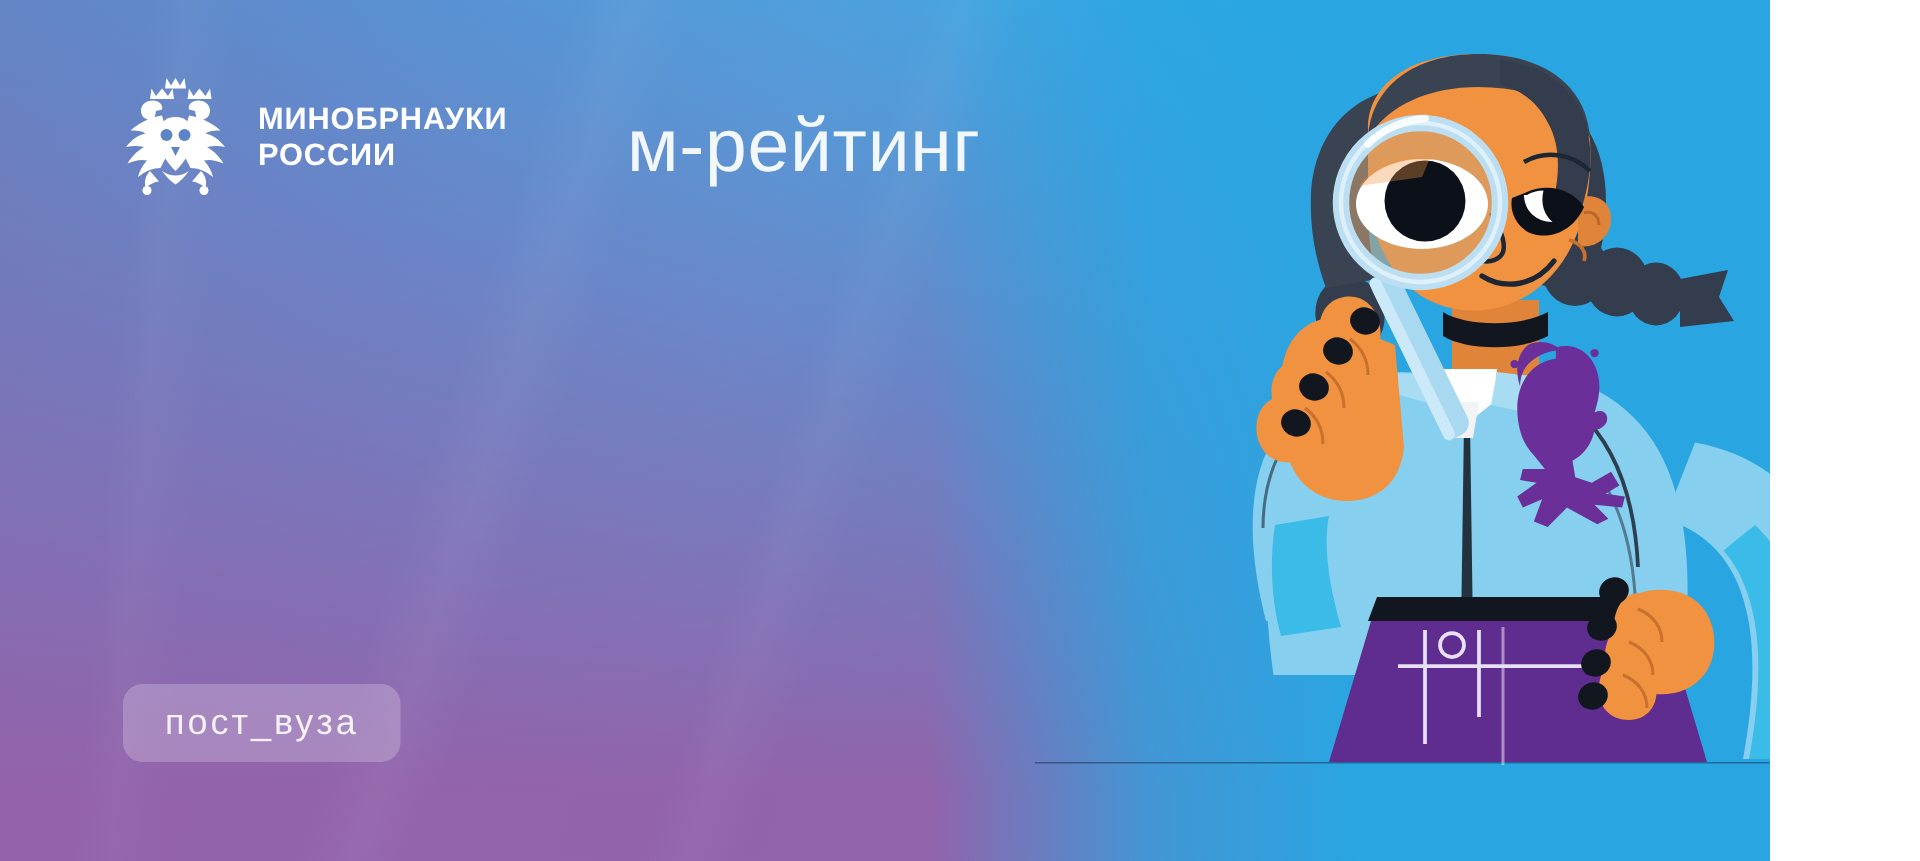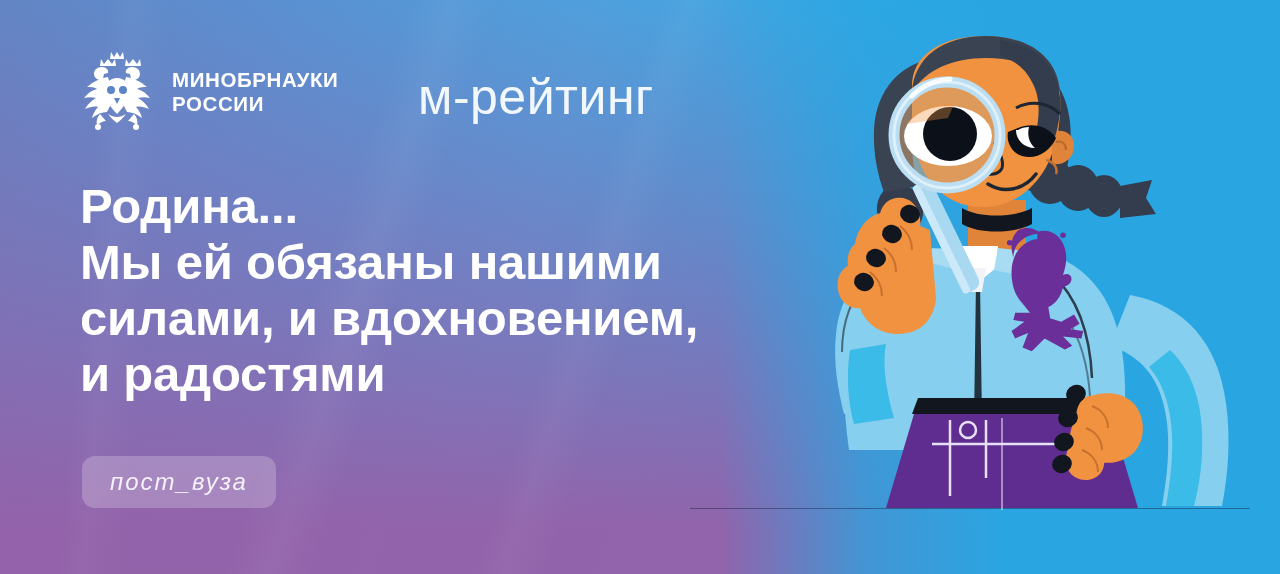--- a/index.html
+++ b/index.html
@@ -2,21 +2,21 @@
 <html><head>
 <meta charset="utf-8">
 <style>
   html, body {
     margin: 0;
     padding: 0;
     background: #ffffff;
   }
   .banner {
     position: relative;
-    width: 1280px;
+    width: 1180px;
     height: 574px;
     overflow: hidden;
     font-family: "Liberation Sans", sans-serif;
     
     background:
       linear-gradient(to bottom, rgba(99,133,196,0.0) 0%, rgba(150,96,168,0.95) 92%),
       linear-gradient(105deg, #6385c4 0%, #5b8fd0 18%, #4fa0dd 42%, #35a9e4 62%, #2ba7e2 78%, #29a6e2 100%);
   }
   
   .bg-right {
@@ -83,21 +83,20 @@
     top: 456px;
     height: 52px;
     padding: 0 28px;
     display: flex;
     align-items: center;
     border-radius: 13px;
     background: rgba(255,255,255,0.22);
     color: #f4f1f8;
     font-size: 24px;
     letter-spacing: 2px;
-    font-style: italic;
   }
   
   .ground-line {
     position: absolute;
     left: 690px;
     top: 508px;
     width: 560px;
     height: 1px;
     background: rgba(20,30,60,0.45);
   }
@@ -148,24 +147,20 @@
           <path d="M36 48 l6 0 l-3 6 z"></path>
         </g>
       </svg>
     </span>
     <div class="ministry-text">МИНОБРНАУКИ
 РОССИИ</div>
   </div>
 
   <div class="brand-mark">м-рейтинг</div>
 
-  <div class="headline">Родина...
-Мы ей обязаны нашими
-силами, и вдохновением,
-и радостями</div>
 
   <div class="tag-pill">
     <span>пост_вуза</span>
   </div>
 
   <div class="ground-line"></div>
 
   <div class="character">
     <svg viewBox="0 0 580 554" xmlns="http://www.w3.org/2000/svg">
       <defs>

